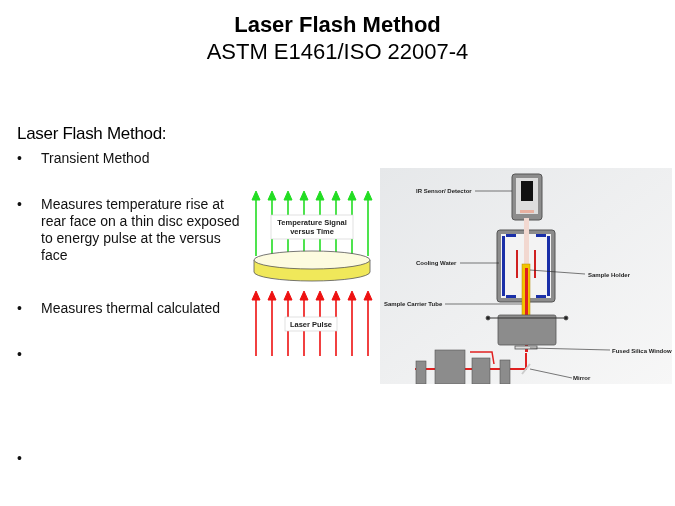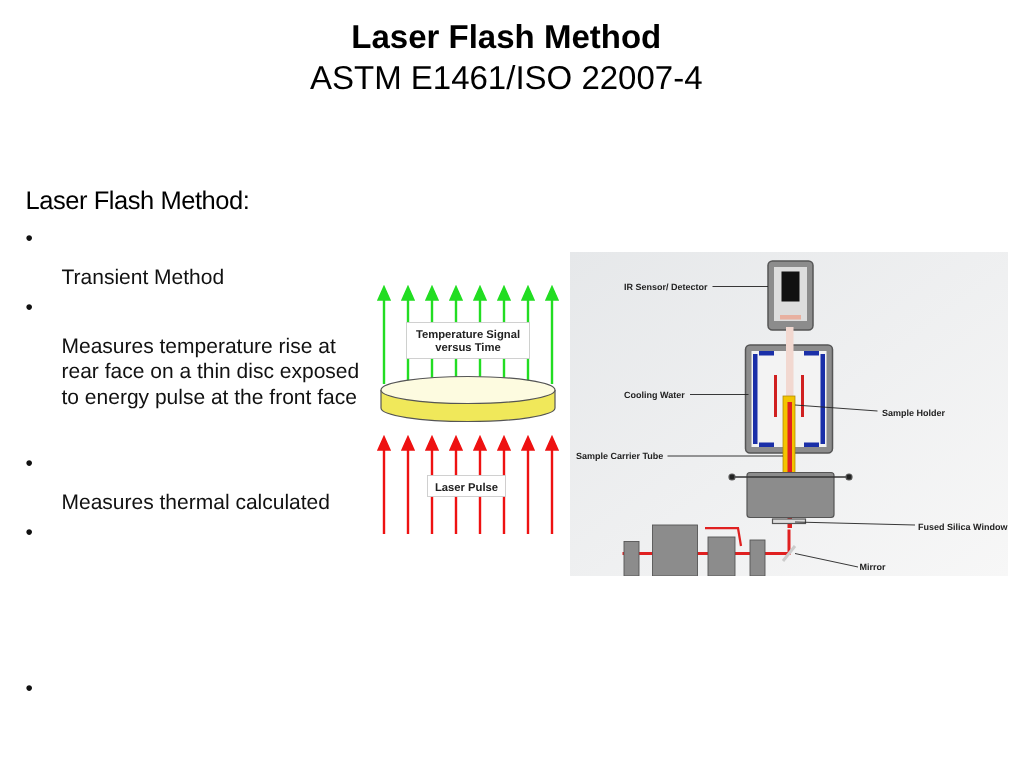--- a/index.html
+++ b/index.html
@@ -5,21 +5,21 @@
   html, body { margin:0; padding:0; }
   body { width:675px; height:506px; background:#ffffff; position:relative; overflow:hidden;
          font-family:"Liberation Sans", sans-serif; color:#000; }
   .title { position:absolute; left:0; width:675px; text-align:center; top:12px; }
   .title .t1 { font-size:22px; font-weight:bold; line-height:26px; }
   .title .t2 { font-size:22px; line-height:28px; }
   .heading { position:absolute; left:17px; top:124px; font-size:17px; font-weight:normal; letter-spacing:-0.3px; }
   .bullets { position:absolute; left:17px; top:150px; width:230px; font-size:14px; line-height:17px; color:#111; }
   .bullet { position:absolute; left:0; display:flex; }
   .bullet .dot { width:24px; }
-  .bullet .txt { width:200px;margin-top:26px; }
+  .bullet .txt { width:200px; }
   .formula i { font-family:"DejaVu Serif", serif; font-size:13px; }
   .diagram1 { position:absolute; left:251px; top:190px; width:122px; height:168px; }
   .photo { position:absolute; left:380px; top:168px; width:292px; height:216px; }
   .lbl { font-family:"Liberation Sans", sans-serif; font-size:6px; font-weight:bold; fill:#222; }
 </style>
 </head>
 <body>
 
 <div class="title">
   <div class="t1">Laser Flash Method</div>
@@ -28,21 +28,21 @@
 
 <div class="heading">Laser Flash Method:</div>
 
 <div class="bullets">
   <div class="bullet" style="top:0px">
     <span class="dot">•</span>
     <span class="txt">Transient Method</span>
   </div>
   <div class="bullet" style="top:46px">
     <span class="dot">•</span>
-    <span class="txt">Measures temperature rise at rear face on a thin disc exposed to energy pulse at the front face</span>
+    <span class="txt">Measures temperature rise at rear face on a thin disc exposed to energy pulse at the versus face</span>
   </div>
   <div class="bullet" style="top:150px">
     <span class="dot">•</span>
     <span class="txt" style="width:215px">Measures thermal calculated</span>
   </div>
   <div class="bullet" style="top:196px">
     <span class="dot">•</span>
   </div>
   <div class="bullet formula" style="top:300px">
     <span class="dot">•</span>

